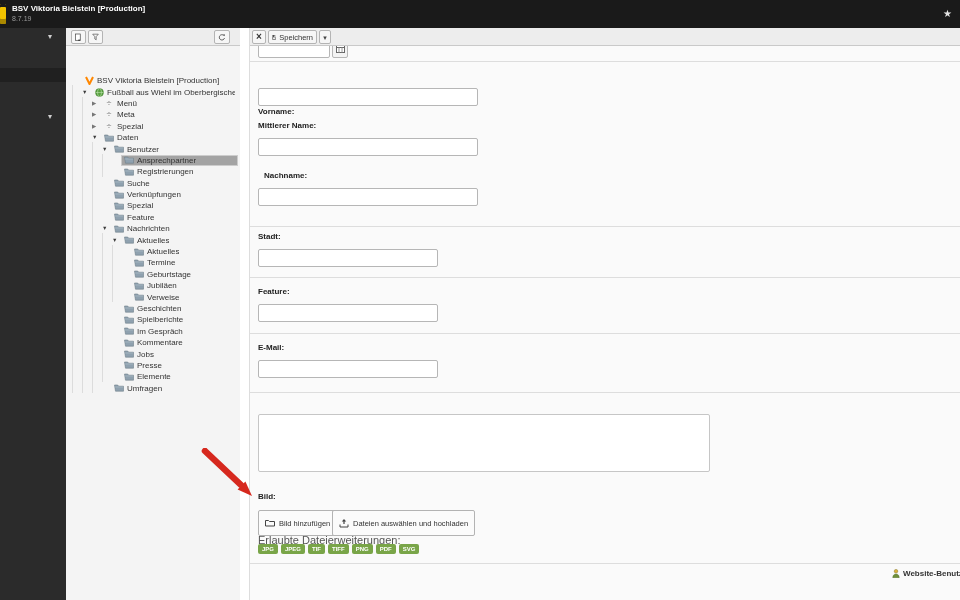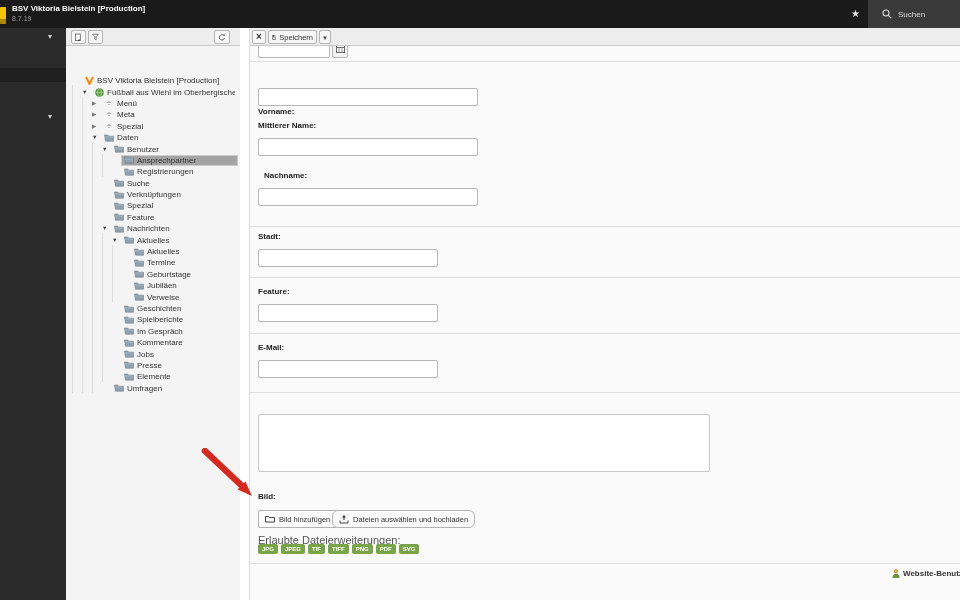--- a/index.html
+++ b/index.html
@@ -53,21 +53,21 @@
   
   .content{position:absolute;left:250px;top:28px;width:710px;height:572px;background:#fafafa;z-index:1;}
   .hdiv{position:absolute;height:1px;background:#ddd;z-index:2;}
   .f-label{position:absolute;font-size:8px;font-weight:bold;color:#222;white-space:nowrap;z-index:2;}
   .f-input{position:absolute;height:18px;border:1px solid #b6b6b6;border-radius:2px;background:#fff;
            font-size:8px;padding:0 3px;z-index:2;font-family:"Liberation Sans",sans-serif;}
   .f-area{position:absolute;border:1px solid #c6c6c6;border-radius:2px;background:#fff;resize:none;z-index:2;
           font-family:"Liberation Sans",sans-serif;}
   .minibtn{position:absolute;height:18px;background:#f3f3f3;border:1px solid #b6b6b6;border-radius:2px;
            display:flex;align-items:center;justify-content:center;z-index:2;}
-  .imgbtn{position:absolute;top:510px;height:18px;background:#fbfbfb;border:1px solid #b3b3b3;border-radius:2px;
+  .imgbtn{position:absolute;top:510px;height:26px;background:#fbfbfb;border:1px solid #b3b3b3;border-radius:2px;
           display:flex;align-items:center;gap:4px;font-size:7.5px;color:#333;padding:0 6px;z-index:2;white-space:nowrap;}
   .hint{position:absolute;left:258px;top:534px;font-size:11px;color:#555;z-index:2;}
   .badges{position:absolute;left:258px;top:544px;display:flex;gap:3px;z-index:2;}
   .badge{background:#79a548;color:#fff;font-size:6px;font-weight:bold;padding:2px 4px;border-radius:2px;line-height:6px;}
   .footeruser{position:absolute;left:892px;top:567px;width:68px;height:12px;overflow:hidden;display:flex;align-items:center;gap:3px;
               font-size:8px;font-weight:bold;color:#333;white-space:nowrap;z-index:2;}
   .arrow-annot{position:absolute;left:196px;top:448px;z-index:30;pointer-events:none;}
 </style>
 </head>
 <body>
@@ -112,21 +112,21 @@
   <textarea class="f-area" style="left: 258px; top: 414px; width: 452px; height: 58px;"></textarea>
 
   <div class="f-label" style="left:258px;top:492px;">Bild:</div>
 
   <div class="imgbtn" style="left:258px;">
     <svg width="10" height="8" viewBox="0 0 10 8">
         <path d="M0.5,1.5 h3 l1,1 h5 v4.5 h-9 z" fill="none" stroke="#444"></path>
       </svg>
     <span>Bild hinzufügen</span>
   </div>
-  <div class="imgbtn" style="left:332px;border-radius:6px;">
+  <div class="imgbtn" style="left:332px;">
     <svg width="10" height="9" viewBox="0 0 10 9">
         <path d="M5,1 L5,5" stroke="#444" stroke-width="1.2" fill="none"></path>
         <polygon points="5,0 2.8,2.6 7.2,2.6" fill="#444"></polygon>
         <path d="M1,5.5 v2.5 h8 v-2.5" fill="none" stroke="#444"></path>
       </svg>
     <span>Dateien auswählen und hochladen</span>
   </div>
 
   <div class="hint">Erlaubte Dateierweiterungen:</div>
   <div class="badges">
@@ -578,27 +578,20 @@
     <span class="modcaret" style="top:5px;">▾</span>
     <span class="modcaret" style="top:85px;">▾</span>
   </div>
 
   <div class="topbar">
     <div class="club-logo"></div>
     <div class="app-title">BSV Viktoria Bielstein [Production]</div>
     <div class="app-version">8.7.19</div>
     <div class="tb-right">
       <span class="star">★</span>
-      <div class="searchseg">
-        <svg width="10" height="10" viewBox="0 0 10 10">
-            <circle cx="4" cy="4" r="3" fill="none" stroke="#ddd" stroke-width="1.1"></circle>
-            <line x1="6.3" y1="6.3" x2="9.2" y2="9.2" stroke="#ddd" stroke-width="1.2"></line>
-          </svg>
-        <span>Suchen</span>
-      </div>
     </div>
   </div>
 
   <svg class="arrow-annot" width="68" height="56" viewBox="0 0 68 56">
     <line x1="9" y1="3" x2="45" y2="37" stroke="#d6281e" stroke-width="6.5" stroke-linecap="round"></line>
     <polygon points="56,48 41.6,41.4 49.4,33.6" fill="#d6281e"></polygon>
   </svg>
 
 </div>
 

